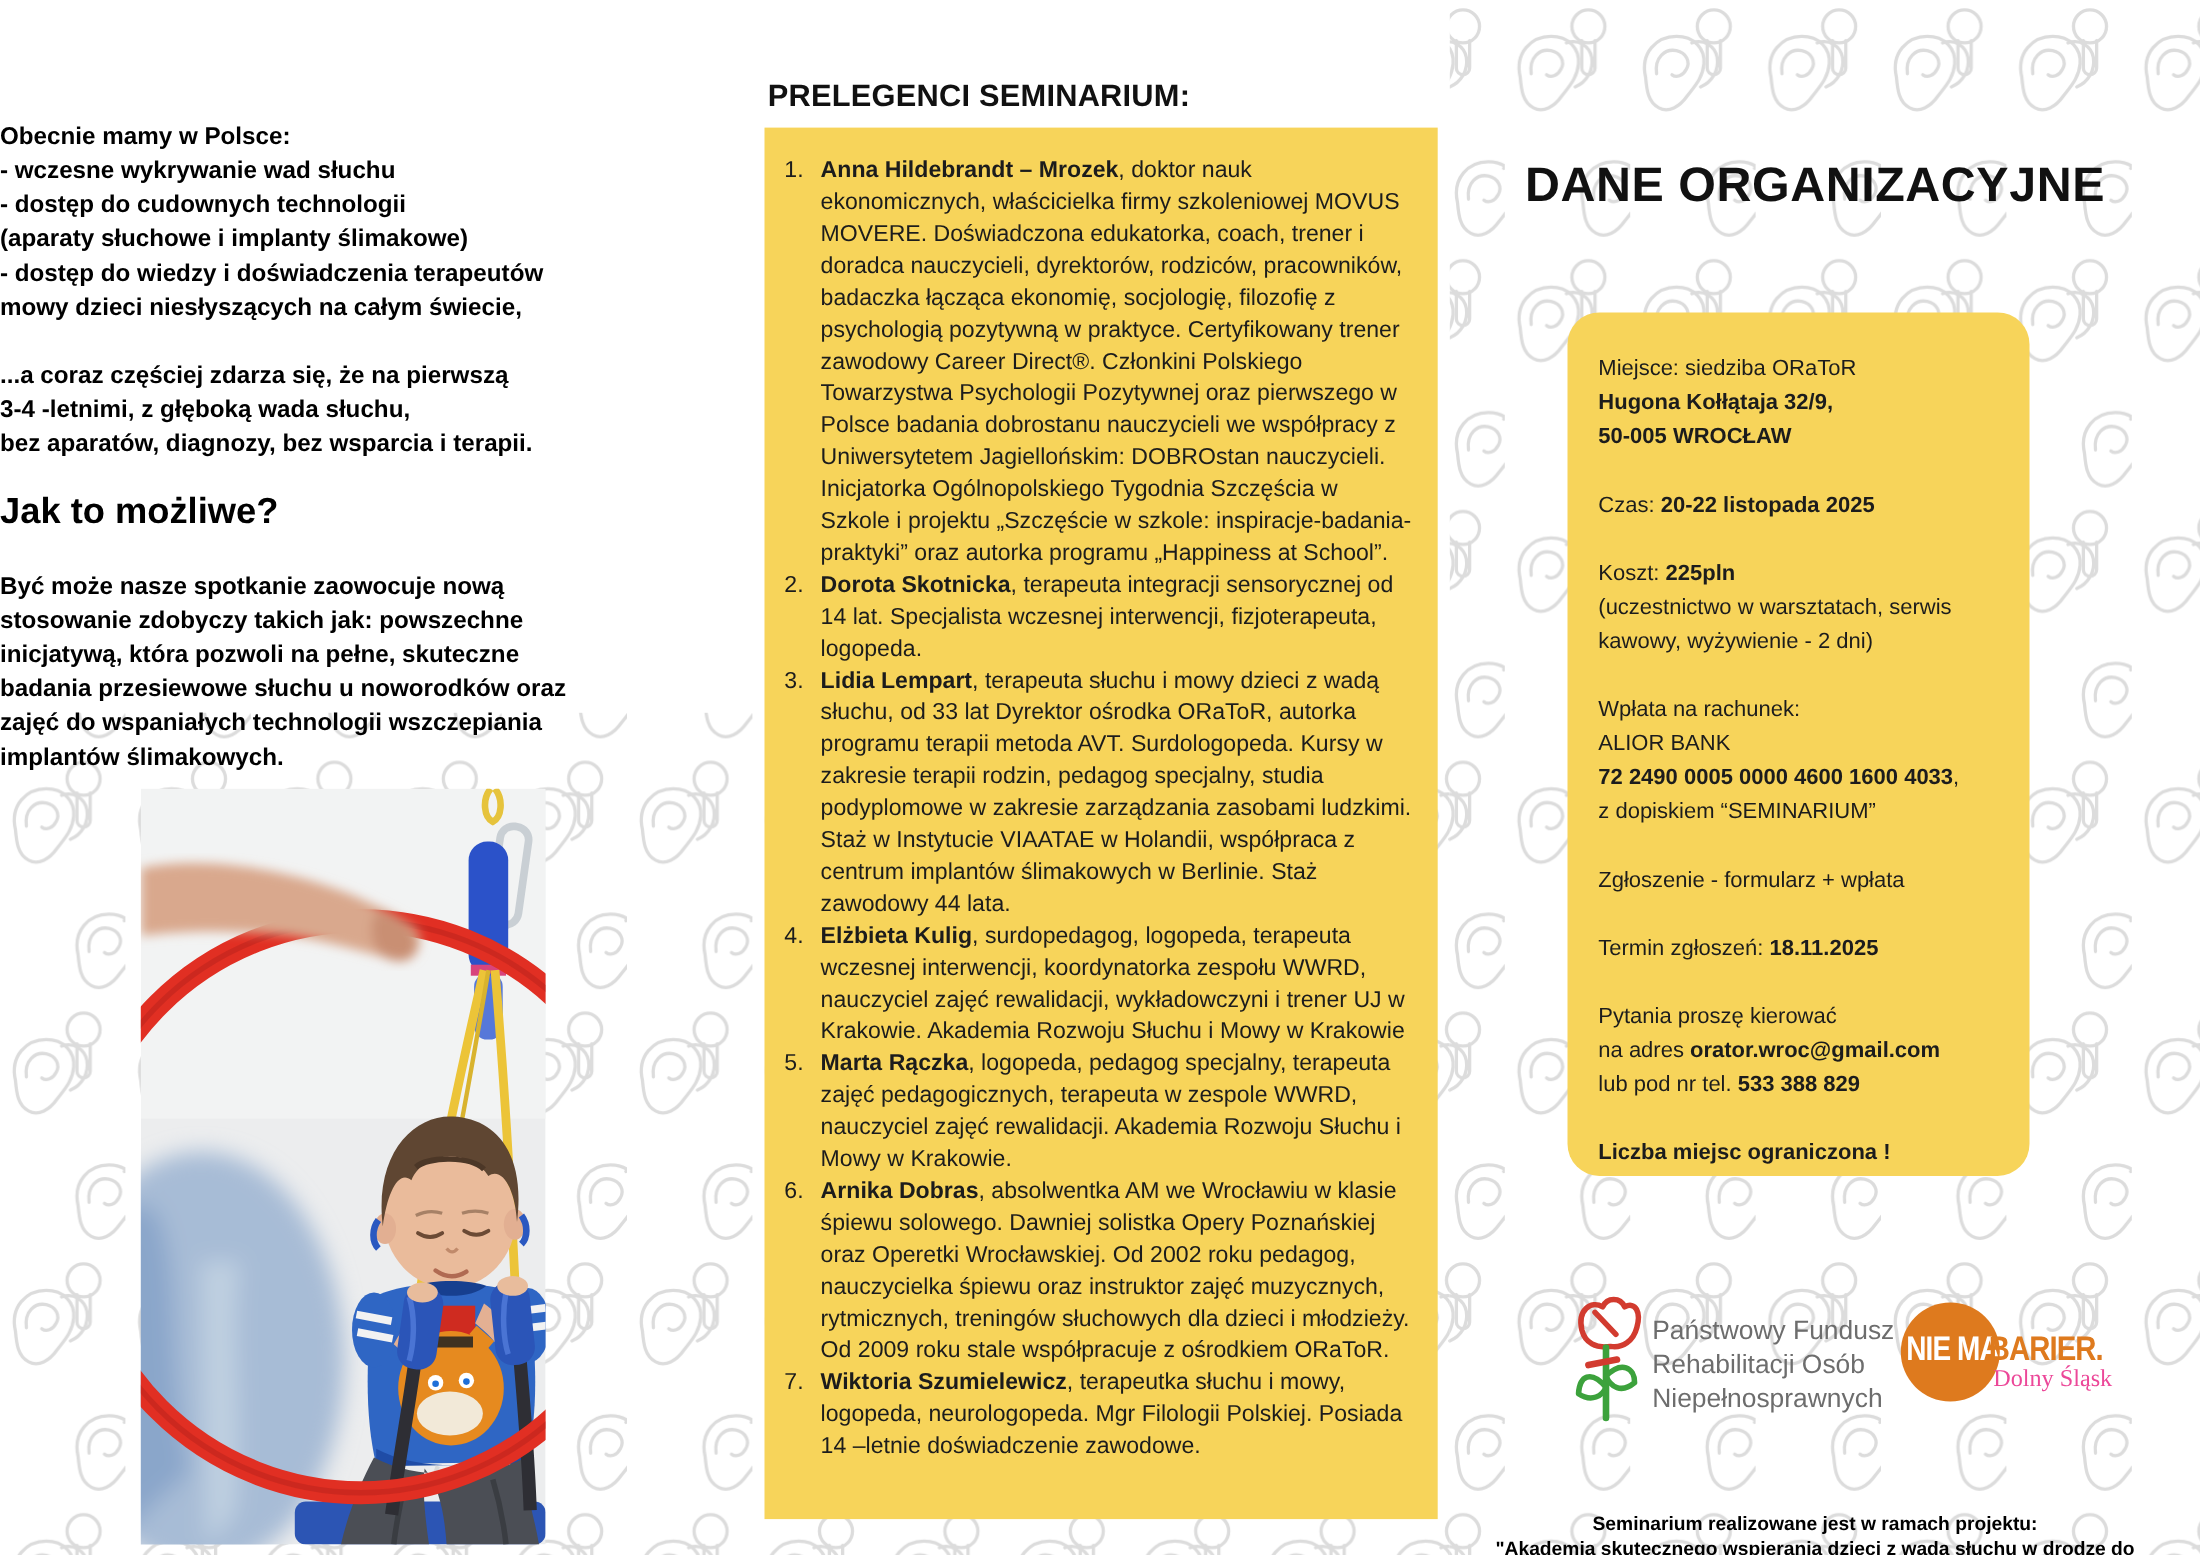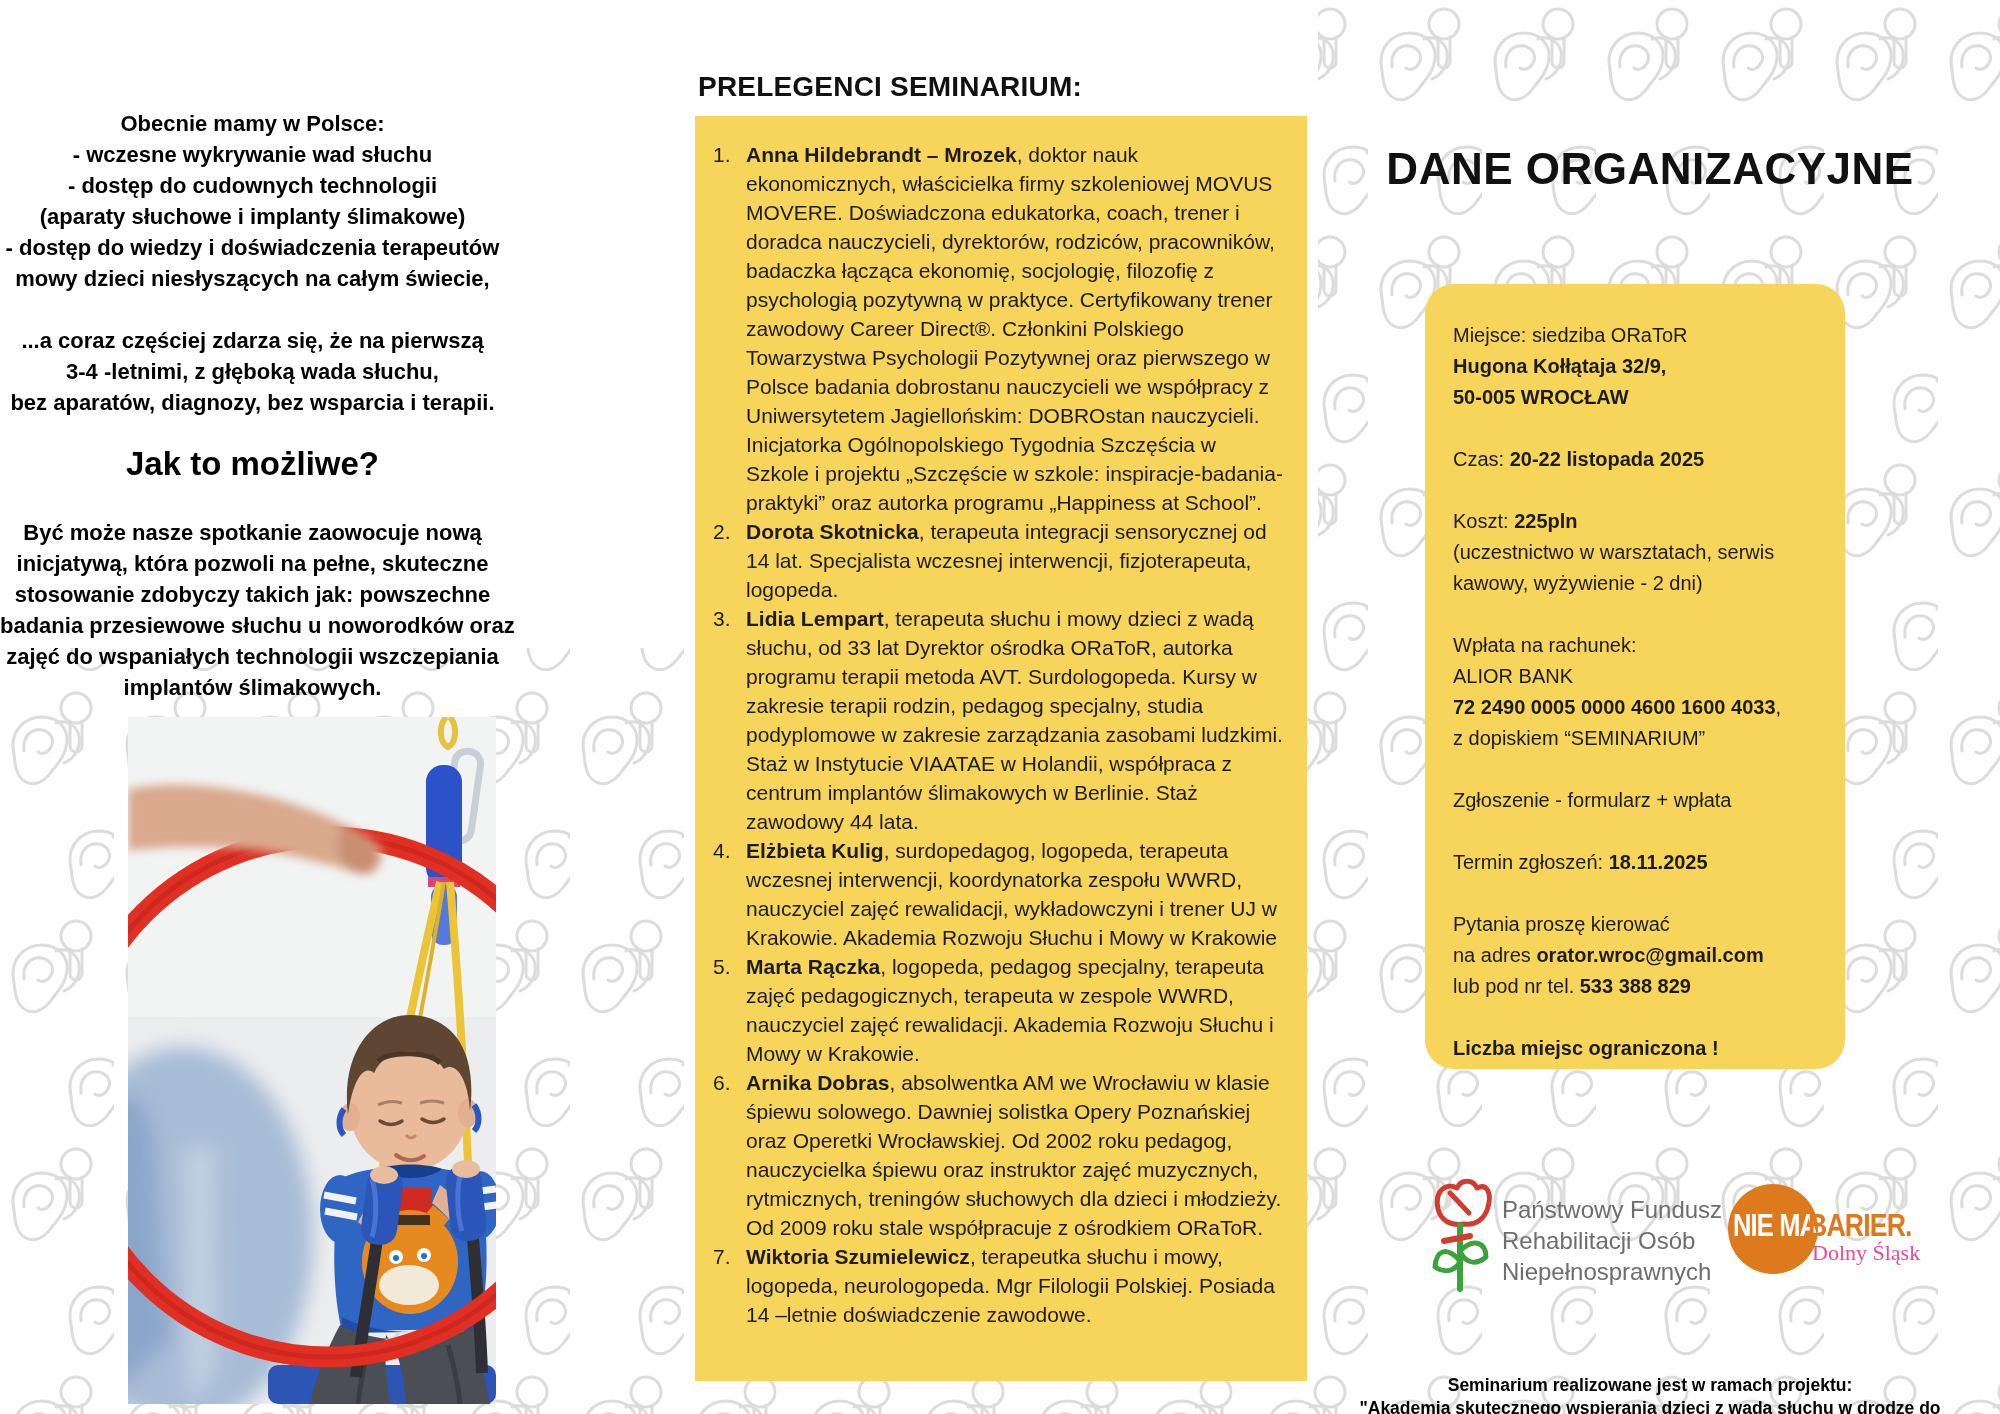--- a/index.html
+++ b/index.html
@@ -2,21 +2,21 @@
 <html lang="pl"><head>
 <meta charset="utf-8">
 <style>
   html,body{margin:0;padding:0;}
   body{width:2000px;height:1414px;position:relative;overflow:hidden;background:#ffffff;
        font-family:"Liberation Sans",sans-serif;color:#111;}
   .abs{position:absolute;margin-top:44px;}
   
   #pattern-layer{position:absolute;left:0;top:0;z-index:0;}
   
-  .left-text{width:505px;left:0;text-align:center;font-weight:bold;color:#000;}
+  .left-text{width:505px;left:0;text-align:left;font-weight:bold;color:#000;}
   .lline{white-space:nowrap;font-size:22px;line-height:31px;}
   .qline{white-space:nowrap;font-size:33px;line-height:40px;font-weight:bold;}
   
   .mid-heading{left:698px;top:27px;font-size:28px;font-weight:bold;letter-spacing:.2px;z-index:2;}
   .mid-box{left:695px;top:72px;width:612px;height:1265px;background:#F7D45A;z-index:2;
            box-sizing:border-box;padding:24px 24px 18px 18px;overflow:hidden;}
   .sp-item{display:flex;font-size:21px;line-height:29px;color:#1c1c1c;}
   .sp-num{flex:0 0 33px;}
   .sp-body{flex:1;}
   
@@ -76,22 +76,22 @@
   <div class="lline">3-4 -letnimi, z głęboką wada słuchu,</div>
   <div class="lline">bez aparatów, diagnozy, bez wsparcia i terapii.</div>
 </div>
 
 <div class="abs left-text" style="top:400px;">
   <div class="qline">Jak to możliwe?</div>
 </div>
 
 <div class="abs left-text" style="top:473px;">
   <div class="lline">Być może nasze spotkanie zaowocuje nową</div>
+  <div class="lline">stosowanie zdobyczy takich jak: powszechne</div>
   <div class="lline">inicjatywą, która pozwoli na pełne, skuteczne</div>
-  <div class="lline">stosowanie zdobyczy takich jak: powszechne</div>
   <div class="lline">badania przesiewowe słuchu u noworodków oraz</div>
   <div class="lline">zajęć do wspaniałych technologii wszczepiania</div>
   <div class="lline">implantów ślimakowych.</div>
 </div>
 
 <div class="abs photo-wrap">
 <svg width="368" height="687" viewBox="0 0 368 687" aria-hidden="true">
   <defs>
     <filter id="blur5">
           <feGaussianBlur stdDeviation="5"></feGaussianBlur>

